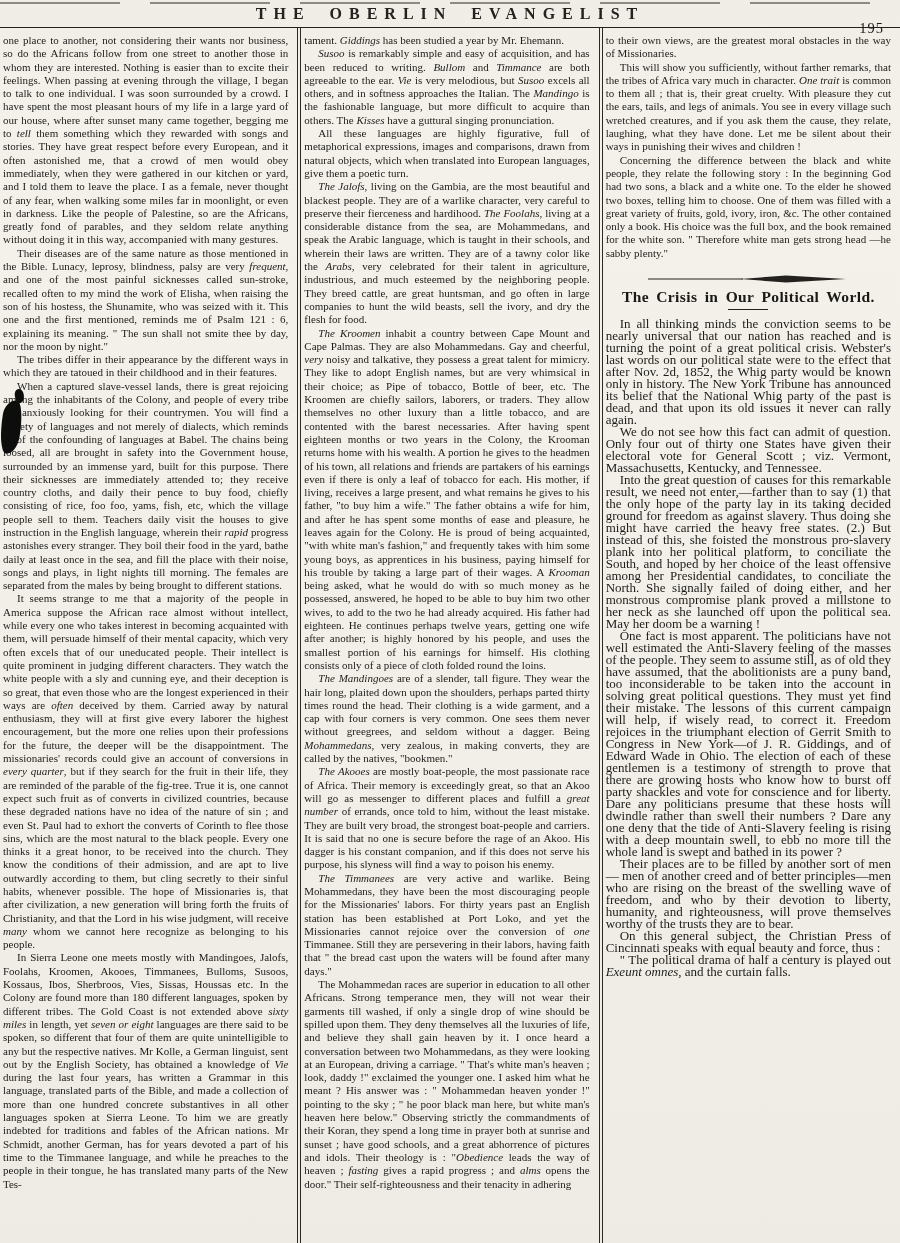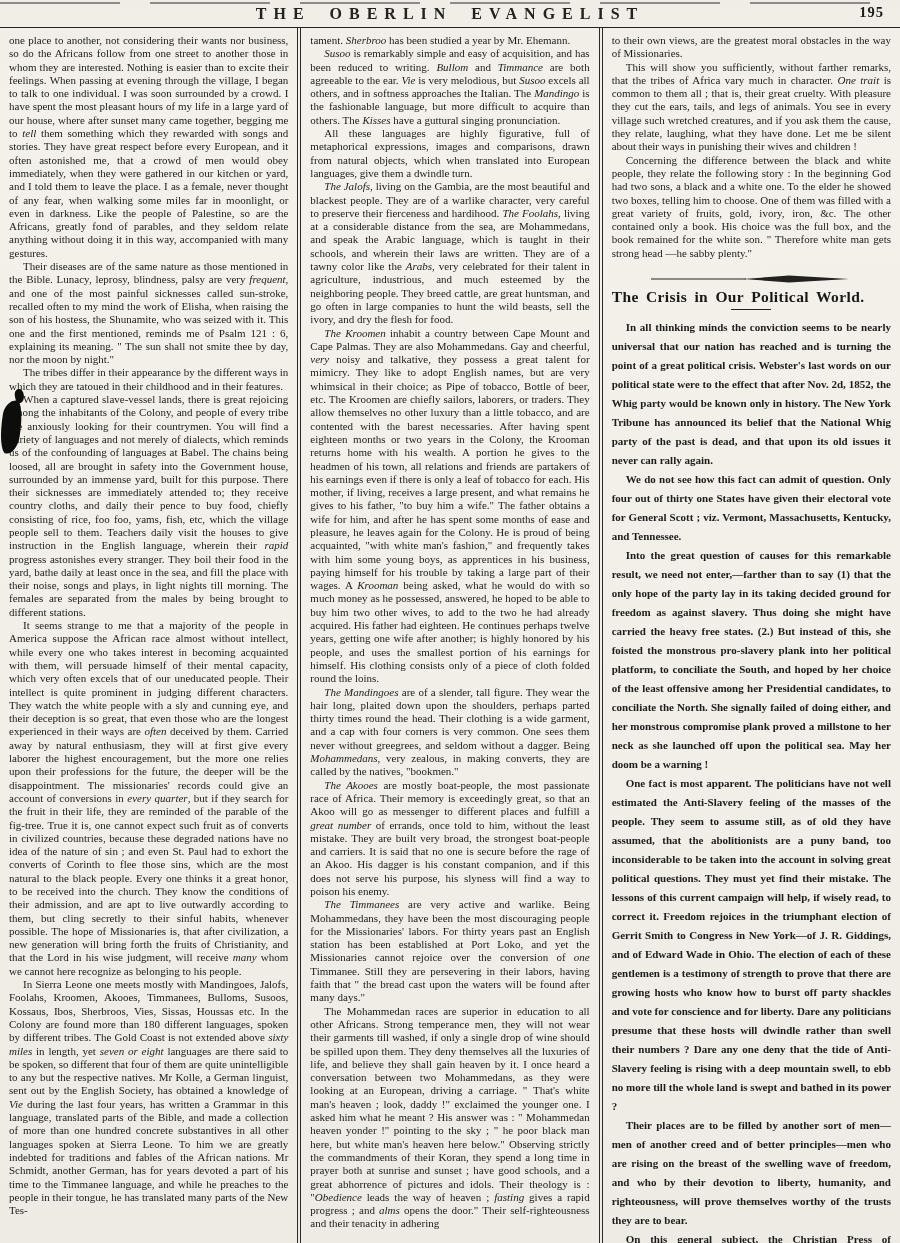--- a/index.html
+++ b/index.html
@@ -22,49 +22,49 @@
   .masthead{
     position:relative;height:27px;
     border-bottom:1.5px solid #23221f;
     display:flex;align-items:center;justify-content:center;
   }
   .mast-title{
     font-size:16px;font-weight:bold;letter-spacing:7px;
     word-spacing:8px;color:#23221f;
   }
   .page-number{
-    position:absolute;right:16px;top:4px;
-    font-size:14.5px;font-weight:bold;letter-spacing:1px;
+    position:absolute;right:16px;top:20px;
+    font-size:14.5px;font-weight:normal;letter-spacing:1px;
   }
   .columns{
     display:flex;align-items:stretch;
     height:1215px;overflow:hidden;
   }
   .col{
     flex:1 1 0;position:relative;
-    padding:6px 9px 0 9px;
+    padding:6px 9px 0 3px;
     font-size:11px;line-height:13.3px;
     text-align:justify;
     overflow:hidden;
   }
   .vrule{
     width:2px;flex:0 0 2px;
     border-left:1px solid #2a2925;
     border-right:1px solid #2a2925;
     background:transparent;
   }
   .para{margin:0;text-indent:14px;}
   .col .plist:first-of-type .para:first-child{text-indent:0;}
-  .political .para{line-height:19px;font-size:11px;font-weight:bold;}
+  .political .para{line-height:12px;font-size:13px;}
   .section-divider{
     margin:14px auto 6px auto;width:200px;height:10px;
     display:flex;align-items:center;justify-content:center;
   }
   .article-heading{
-    margin:2px 0 0 0;
+    margin:2px 0 0 0;text-align:center;
     font-size:15.5px;font-weight:bold;
     letter-spacing:.4px;word-spacing:3px;color:#1a1916;
   }
   .heading-rule{
     width:40px;height:0;border-top:1.3px solid #23221f;
     margin:6px auto 8px auto;
   }
   .ink-blot{
     position:absolute;left:1px;top:372px;width:20px;height:54px;
     background:#0d0d0c;
@@ -97,23 +97,23 @@
           <p class="para">It seems strange to me that a majority of the people in America suppose the African race almost without intellect, while every one who takes interest in becoming acquainted with them, will persuade himself of their mental capacity, which very often excels that of our uneducated people. Their intellect is quite prominent in judging different characters. They watch the white people with a sly and cunning eye, and their deception is so great, that even those who are the longest experienced in their ways are <i>often</i> deceived by them. Carried away by natural enthusiasm, they will at first give every laborer the highest encouragement, but the more one relies upon their professions for the future, the deeper will be the disappointment. The missionaries' records could give an account of conversions in <i>every quarter</i>, but if they search for the fruit in their life, they are reminded of the parable of the fig-tree. True it is, one cannot expect such fruit as of converts in civilized countries, because these degraded nations have no idea of the nature of sin ; and even St. Paul had to exhort the converts of Corinth to flee those sins, which are the most natural to the black people. Every one thinks it a great honor, to be received into the church. They know the conditions of their admission, and are apt to live outwardly according to them, but cling secretly to their sinful habits, whenever possible. The hope of Missionaries is, that after civilization, a new generation will bring forth the fruits of Christianity, and that the Lord in his wise judgment, will receive <i>many</i> whom we cannot here recognize as belonging to his people.</p>
           <p class="para">In Sierra Leone one meets mostly with Mandingoes, Jalofs, Foolahs, Kroomen, Akooes, Timmanees, Bulloms, Susoos, Kossaus, Ibos, Sherbroos, Vies, Sissas, Houssas etc. In the Colony are found more than 180 different languages, spoken by different tribes. The Gold Coast is not extended above <i>sixty miles</i> in length, yet <i>seven or eight</i> languages are there said to be spoken, so different that four of them are quite unintelligible to any but the respective natives. Mr Kolle, a German linguist, sent out by the English Society, has obtained a knowledge of <i>Vie</i> during the last four years, has written a Grammar in this language, translated parts of the Bible, and made a collection of more than one hundred concrete substantives in all other languages spoken at Sierra Leone. To him we are greatly indebted for traditions and fables of the African nations. Mr Schmidt, another German, has for years devoted a part of his time to the Timmanee language, and while he preaches to the people in their tongue, he has translated many parts of the New Tes-</p>
         </div>
       <span class="ink-blot"></span>
     </section>
 
     <div class="vrule"></div>
 
     <section class="col">
       <div class="plist">
-          <p class="para">tament. <i>Sherbroo</i> has been studied a year by Mr. Ehemann.</p>
+          <p class="para">tament. <i>Giddings</i> has been studied a year by Mr. Ehemann.</p>
           <p class="para"><i>Susoo</i> is remarkably simple and easy of acquisition, and has been reduced to writing. <i>Bullom</i> and <i>Timmance</i> are both agreeable to the ear. <i>Vie</i> is very melodious, but <i>Susoo</i> excels all others, and in softness approaches the Italian. The <i>Mandingo</i> is the fashionable language, but more difficult to acquire than others. The <i>Kisses</i> have a guttural singing pronunciation.</p>
-          <p class="para">All these languages are highly figurative, full of metaphorical expressions, images and comparisons, drawn from natural objects, which when translated into European languages, give them a dwindle turn.</p>
+          <p class="para">All these languages are highly figurative, full of metaphorical expressions, images and comparisons, drawn from natural objects, which when translated into European languages, give them a poetic turn.</p>
           <p class="para"><i>The Jalofs</i>, living on the Gambia, are the most beautiful and blackest people. They are of a warlike character, very careful to preserve their fierceness and hardihood. <i>The Foolahs</i>, living at a considerable distance from the sea, are Mohammedans, and speak the Arabic language, which is taught in their schools, and wherein their laws are written. They are of a tawny color like the <i>Arabs</i>, very celebrated for their talent in agriculture, industrious, and much esteemed by the neighboring people. They breed cattle, are great huntsman, and go often in large companies to hunt the wild beasts, sell the ivory, and dry the flesh for food.</p>
           <p class="para"><i>The Kroomen</i> inhabit a country between Cape Mount and Cape Palmas. They are also Mohammedans. Gay and cheerful, <i>very</i> noisy and talkative, they possess a great talent for mimicry. They like to adopt English names, but are very whimsical in their choice; as Pipe of tobacco, Bottle of beer, etc. The Kroomen are chiefly sailors, laborers, or traders. They allow themselves no other luxury than a little tobacco, and are contented with the barest necessaries. After having spent eighteen months or two years in the Colony, the Krooman returns home with his wealth. A portion he gives to the headmen of his town, all relations and friends are partakers of his earnings even if there is only a leaf of tobacco for each. His mother, if living, receives a large present, and what remains he gives to his father, "to buy him a wife." The father obtains a wife for him, and after he has spent some months of ease and pleasure, he leaves again for the Colony. He is proud of being acquainted, "with white man's fashion," and frequently takes with him some young boys, as apprentices in his business, paying himself for his trouble by taking a large part of their wages. A <i>Krooman</i> being asked, what he would do with so much money as he possessed, answered, he hoped to be able to buy him two other wives, to add to the two he had already acquired. His father had eighteen. He continues perhaps twelve years, getting one wife after another; is highly honored by his people, and uses the smallest portion of his earnings for himself. His clothing consists only of a piece of cloth folded round the loins.</p>
           <p class="para"><i>The Mandingoes</i> are of a slender, tall figure. They wear the hair long, plaited down upon the shoulders, perhaps parted thirty times round the head. Their clothing is a wide garment, and a cap with four corners is very common. One sees them never without greegrees, and seldom without a dagger. Being <i>Mohammedans</i>, very zealous, in making converts, they are called by the natives, "bookmen."</p>
           <p class="para"><i>The Akooes</i> are mostly boat-people, the most passionate race of Africa. Their memory is exceedingly great, so that an Akoo will go as messenger to different places and fulfill a <i>great number</i> of errands, once told to him, without the least mistake. They are built very broad, the strongest boat-people and carriers. It is said that no one is secure before the rage of an Akoo. His dagger is his constant companion, and if this does not serve his purpose, his slyness will find a way to poison his enemy.</p>
           <p class="para"><i>The Timmanees</i> are very active and warlike. Being Mohammedans, they have been the most discouraging people for the Missionaries' labors. For thirty years past an English station has been established at Port Loko, and yet the Missionaries cannot rejoice over the conversion of <i>one</i> Timmanee. Still they are persevering in their labors, having faith that " the bread cast upon the waters will be found after many days."</p>
           <p class="para">The Mohammedan races are superior in education to all other Africans. Strong temperance men, they will not wear their garments till washed, if only a single drop of wine should be spilled upon them. They deny themselves all the luxuries of life, and believe they shall gain heaven by it. I once heard a conversation between two Mohammedans, as they were looking at an European, driving a carriage. " That's white man's heaven ; look, daddy !" exclaimed the younger one. I asked him what he meant ? His answer was : " Mohammedan heaven yonder !" pointing to the sky ; " he poor black man here, but white man's heaven here below." Observing strictly the commandments of their Koran, they spend a long time in prayer both at sunrise and sunset ; have good schools, and a great abhorrence of pictures and idols. Their theology is : "<i>Obedience</i> leads the way of heaven ; <i>fasting</i> gives a rapid progress ; and <i>alms</i> opens the door." Their self-righteousness and their tenacity in adhering</p>
         </div>
     </section>
 
     <div class="vrule"></div>

